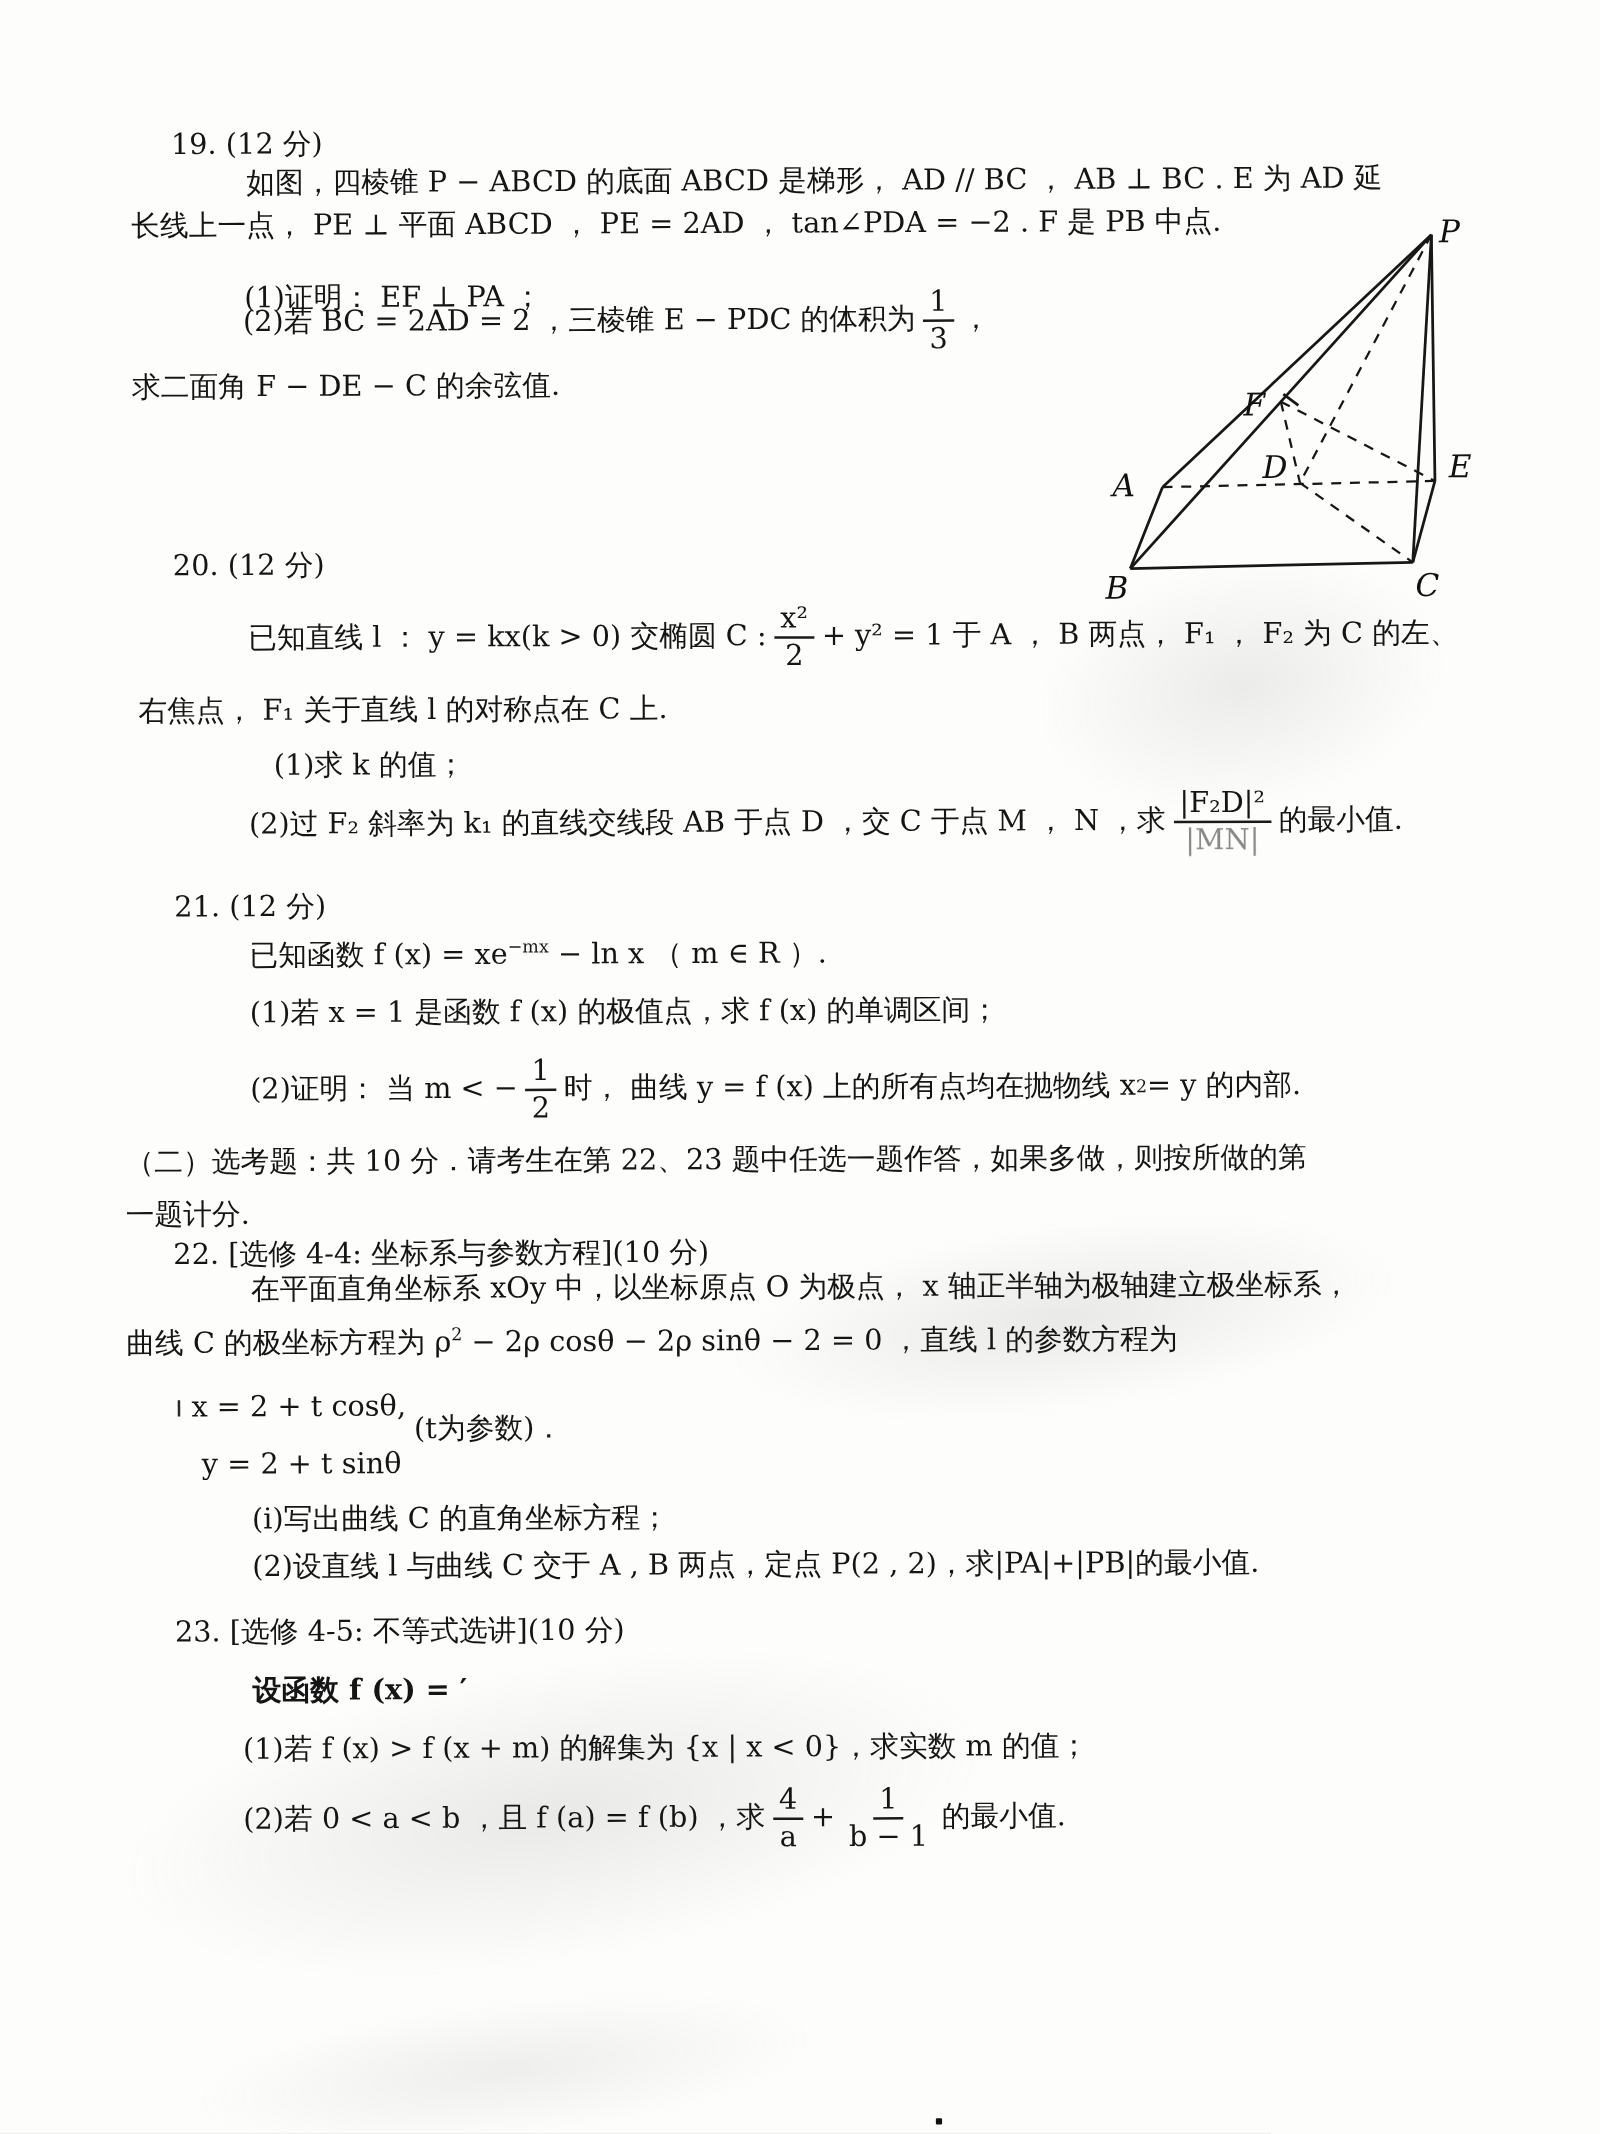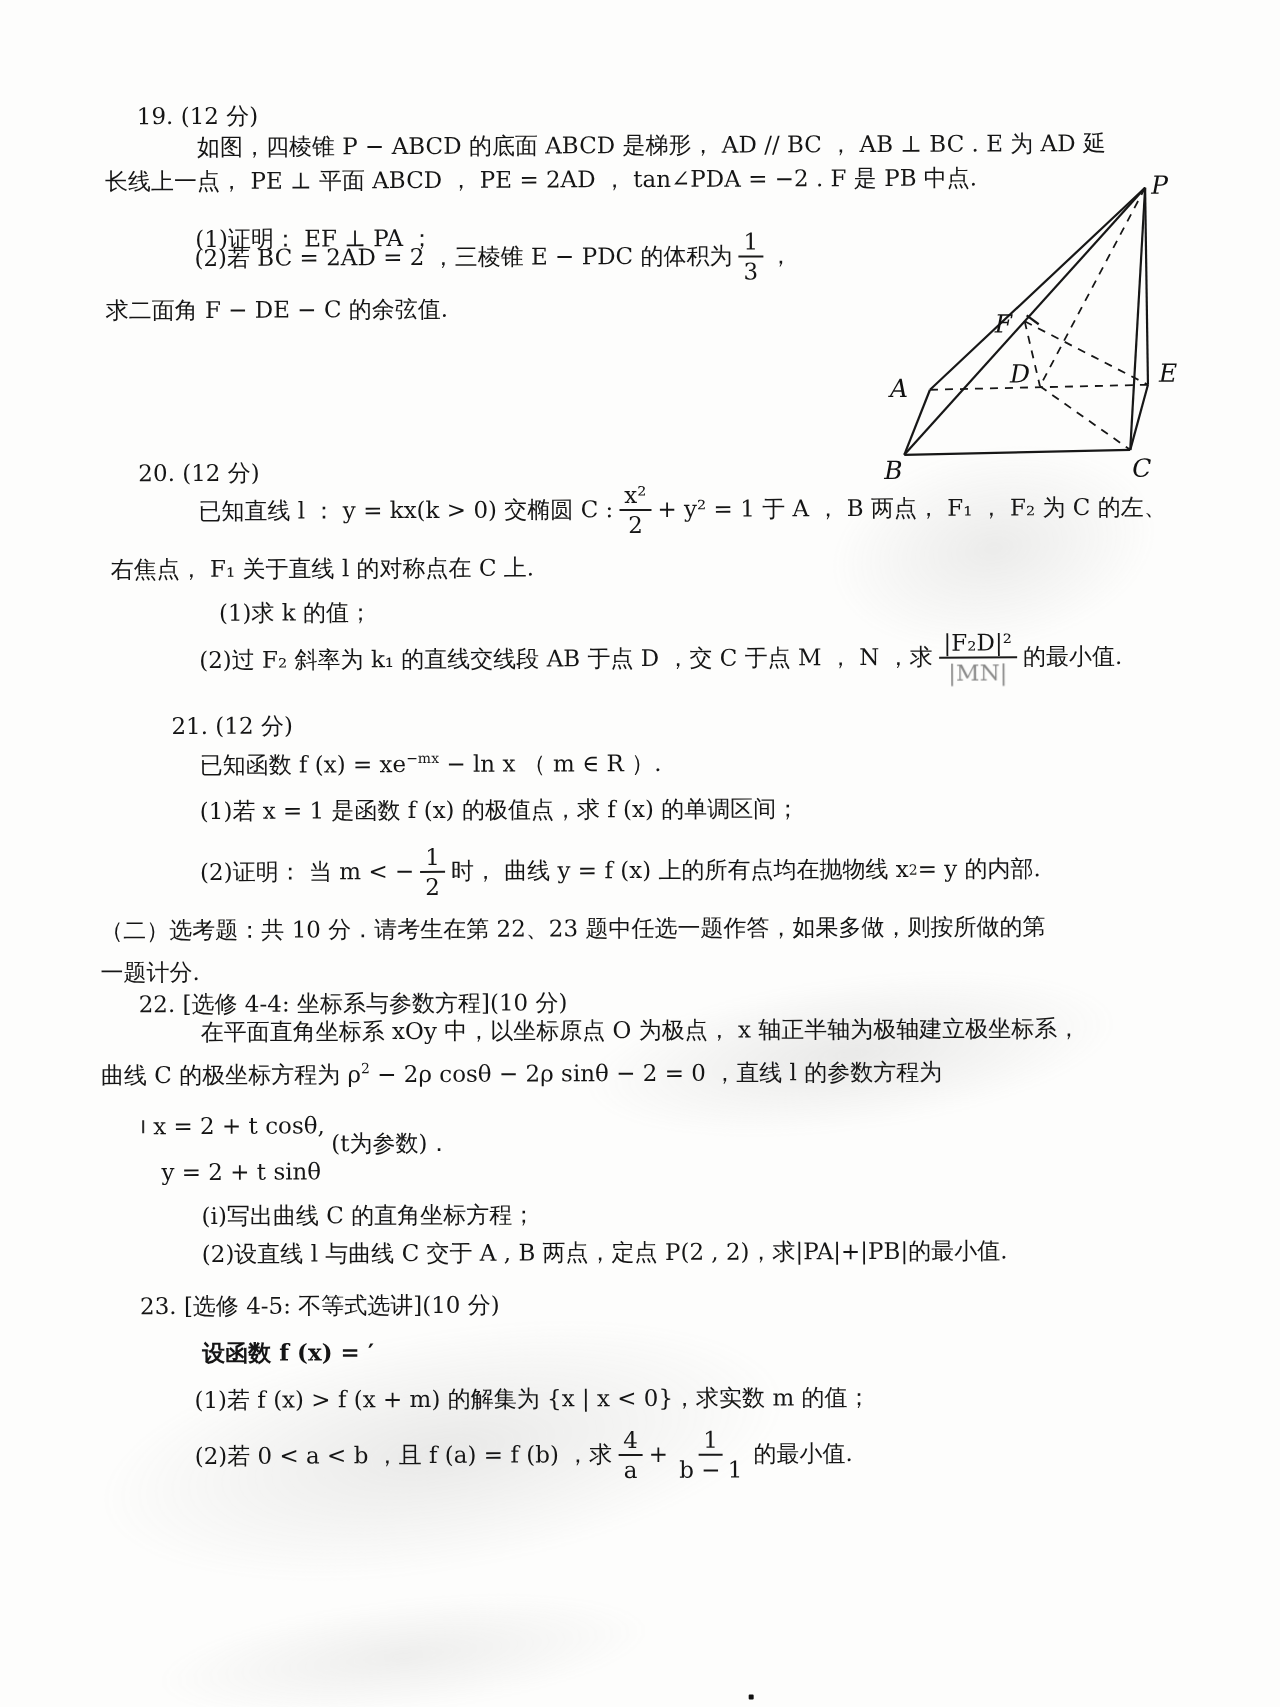--- a/index.html
+++ b/index.html
@@ -71,41 +71,41 @@
 
     <text class="lbl" x="1154" y="196">P</text>
     <text class="lbl" x="892" y="398">A</text>
     <text class="lbl" x="886" y="480">B</text>
     <text class="lbl" x="1134" y="479">C</text>
     <text class="lbl" x="1012" y="384">D</text>
     <text class="lbl" x="1161" y="384">E</text>
     <text class="lbl" x="997" y="334">F</text>
   </svg>
 
-  <div class="line" style="left:140px;top:437px;margin-top:20px;">20. (12 分)</div>
+  <div class="line" style="left:140px;top:437px;">20. (12 分)</div>
   <div class="line row" style="left:200px;top:468px;height:84px;">
     <span>已知直线 l ： y = kx(k &gt; 0) 交椭圆 C :</span>
     <span class="frac">
       <span class="num">x²</span>
       <span class="den">2</span>
     </span>
     <span>+ y² = 1 于 A ， B 两点， F₁ ， F₂ 为 C 的左、</span>
   </div>
   <div class="line" style="left:112px;top:553px;">右焦点， F₁ 关于直线 l 的对称点在 C 上.</div>
   <div class="line" style="left:200px;top:597px;margin-left:20px;">(1)求 k 的值；</div>
   <div class="line row" style="left:200px;top:626px;height:66px;">
     <span>(2)过 F₂ 斜率为 k₁ 的直线交线段 AB 于点 D ，交 C 于点 M ， N ，求</span>
     <span class="frac">
       <span class="num">|F₂D|²</span>
       <span class="den faint">|MN|</span>
     </span>
     <span>的最小值.</span>
   </div>
 
-  <div class="line" style="left:140px;top:710px;margin-left:32px;">21. (12 分)</div>
+  <div class="line" style="left:140px;top:710px;">21. (12 分)</div>
   <div class="line" style="left:200px;top:748px;">
     <span>已知函数 f (x) = xe</span><sup class="sp">−mx</sup><span> − ln x （ m ∈ R ）.</span>
   </div>
   <div class="line" style="left:200px;top:795px;">(1)若 x = 1 是函数 f (x) 的极值点，求 f (x) 的单调区间；</div>
   <div class="line row" style="left:200px;top:838px;height:66px;">
     <span>(2)证明： 当 m &lt; −</span>
     <span class="frac">
       <span class="num">1</span>
       <span class="den">2</span>
     </span>

